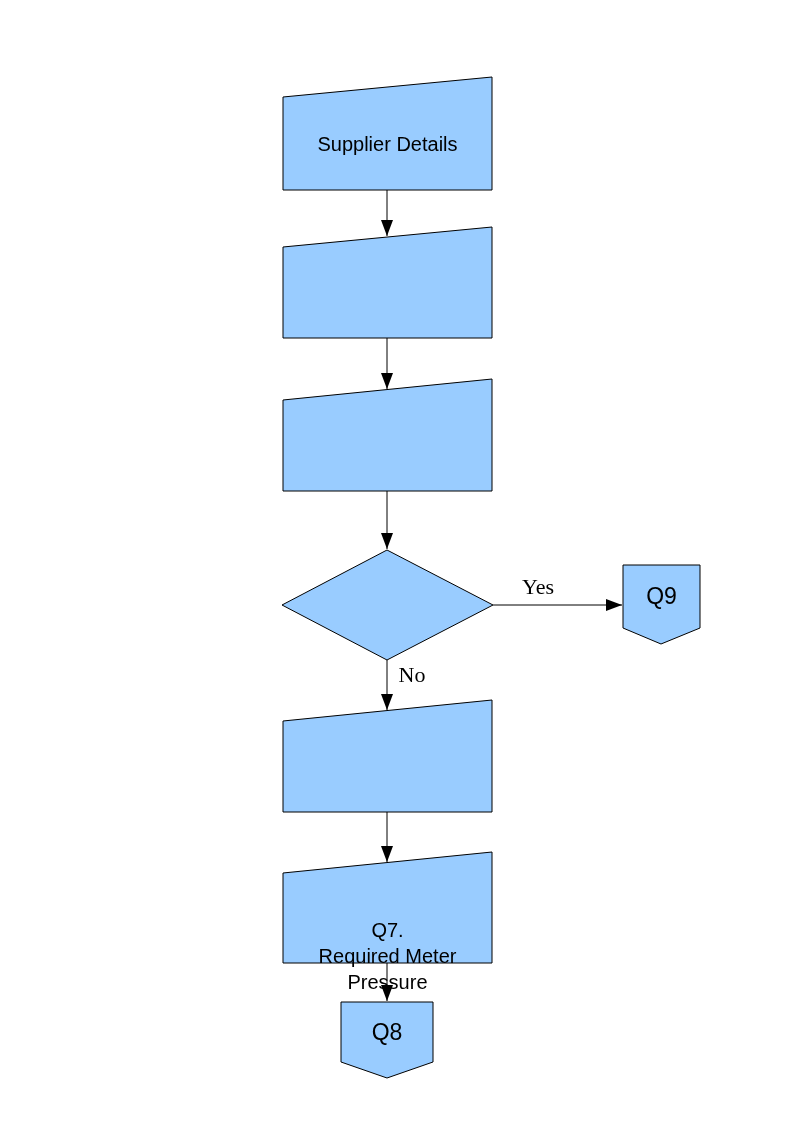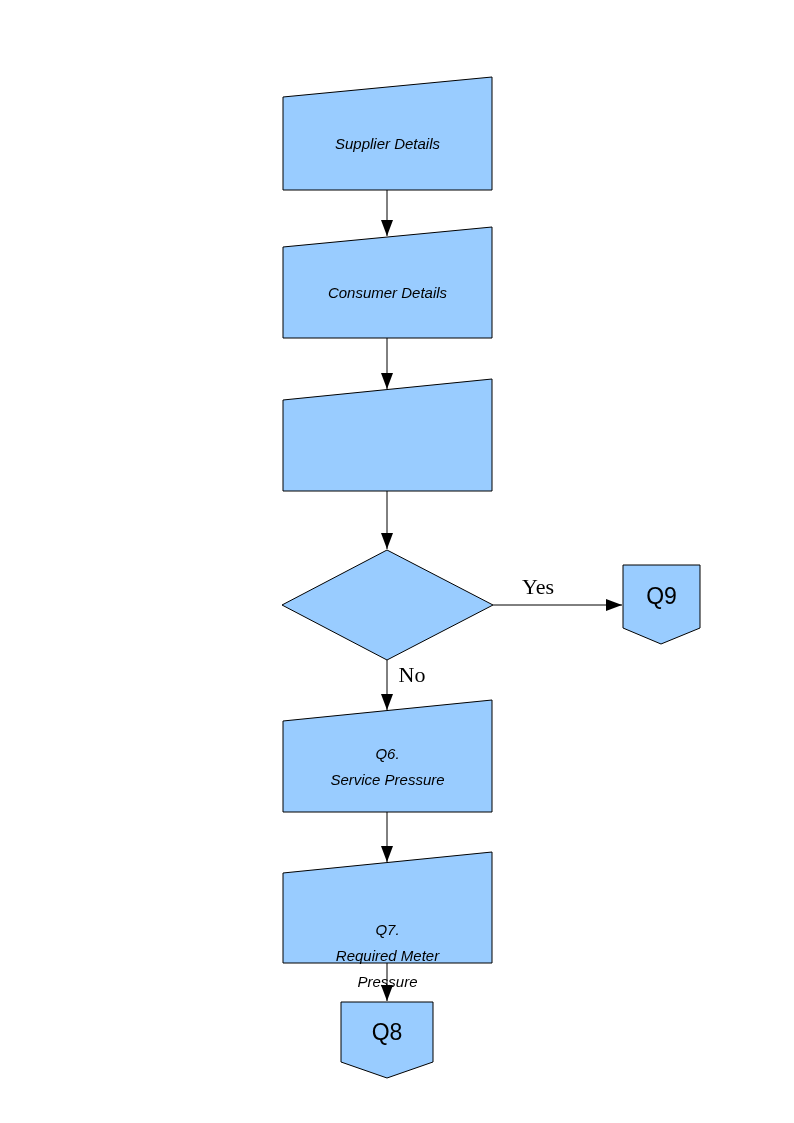--- a/index.html
+++ b/index.html
@@ -14,21 +14,21 @@
   .diagram-svg { position: absolute; left: 0; top: 0; }
   .shape { stroke: #000000; stroke-width: 1; }
   .edge  { stroke: #000000; stroke-width: 1; fill: none; }
   .lbl {
     position: absolute;
     transform: translate(-50%, -50%);
     text-align: center;
     white-space: pre;
     color: #000000;
   }
-  .lbl-box     { font-size: 15px; line-height: 26px; font-style: italic; }
+  .lbl-box     { font-size: 20px; line-height: 26px; }
   .lbl-diamond { font-size: 21px; line-height: 24px; }
   .lbl-conn    { font-size: 23px; line-height: 24px; }
   .lbl-edge    { font-size: 22px; line-height: 23px; font-family: Liberation Serif, serif; }
 </style>
 </head>
 <body>
 
 <div class="canvas">
 
   <svg class="diagram-svg" width="794" height="1123" viewBox="0 0 794 1123">
@@ -53,28 +53,25 @@
     <line class="edge" x1="387" y1="338" x2="387" y2="389" marker-end="url(#arrowhead)"></line>
     <line class="edge" x1="387" y1="491" x2="387" y2="549" marker-end="url(#arrowhead)"></line>
     <line class="edge" x1="493" y1="605" x2="622" y2="605" marker-end="url(#arrowhead)"></line>
     <line class="edge" x1="387" y1="660" x2="387" y2="710" marker-end="url(#arrowhead)"></line>
     <line class="edge" x1="387" y1="812" x2="387" y2="862" marker-end="url(#arrowhead)"></line>
     <line class="edge" x1="387" y1="963" x2="387" y2="1001" marker-end="url(#arrowhead)"></line>
   </svg>
 
   <div class="lbl lbl-box" style="left:387.5px; top:143.5px;">Supplier Details</div>
 
-  <div class="lbl lbl-box" style="left:387.5px; top:292.5px;">Consumer Details</div>
 
 
 
   <div class="lbl lbl-conn" style="left:661.5px; top:596px;">Q9</div>
 
-  <div class="lbl lbl-box" style="left:387.5px; top:766.5px;">Q6.
-Service Pressure</div>
 
   <div class="lbl lbl-box" style="left:387.5px; top:956px;">Q7.
 Required Meter
 Pressure</div>
 
   <div class="lbl lbl-conn" style="left:387px; top:1032px;">Q8</div>
 
   <div class="lbl lbl-edge" style="left:538px; top:586px;">Yes</div>
 
   <div class="lbl lbl-edge" style="left:412px; top:674px;text-align:right;">No</div>

